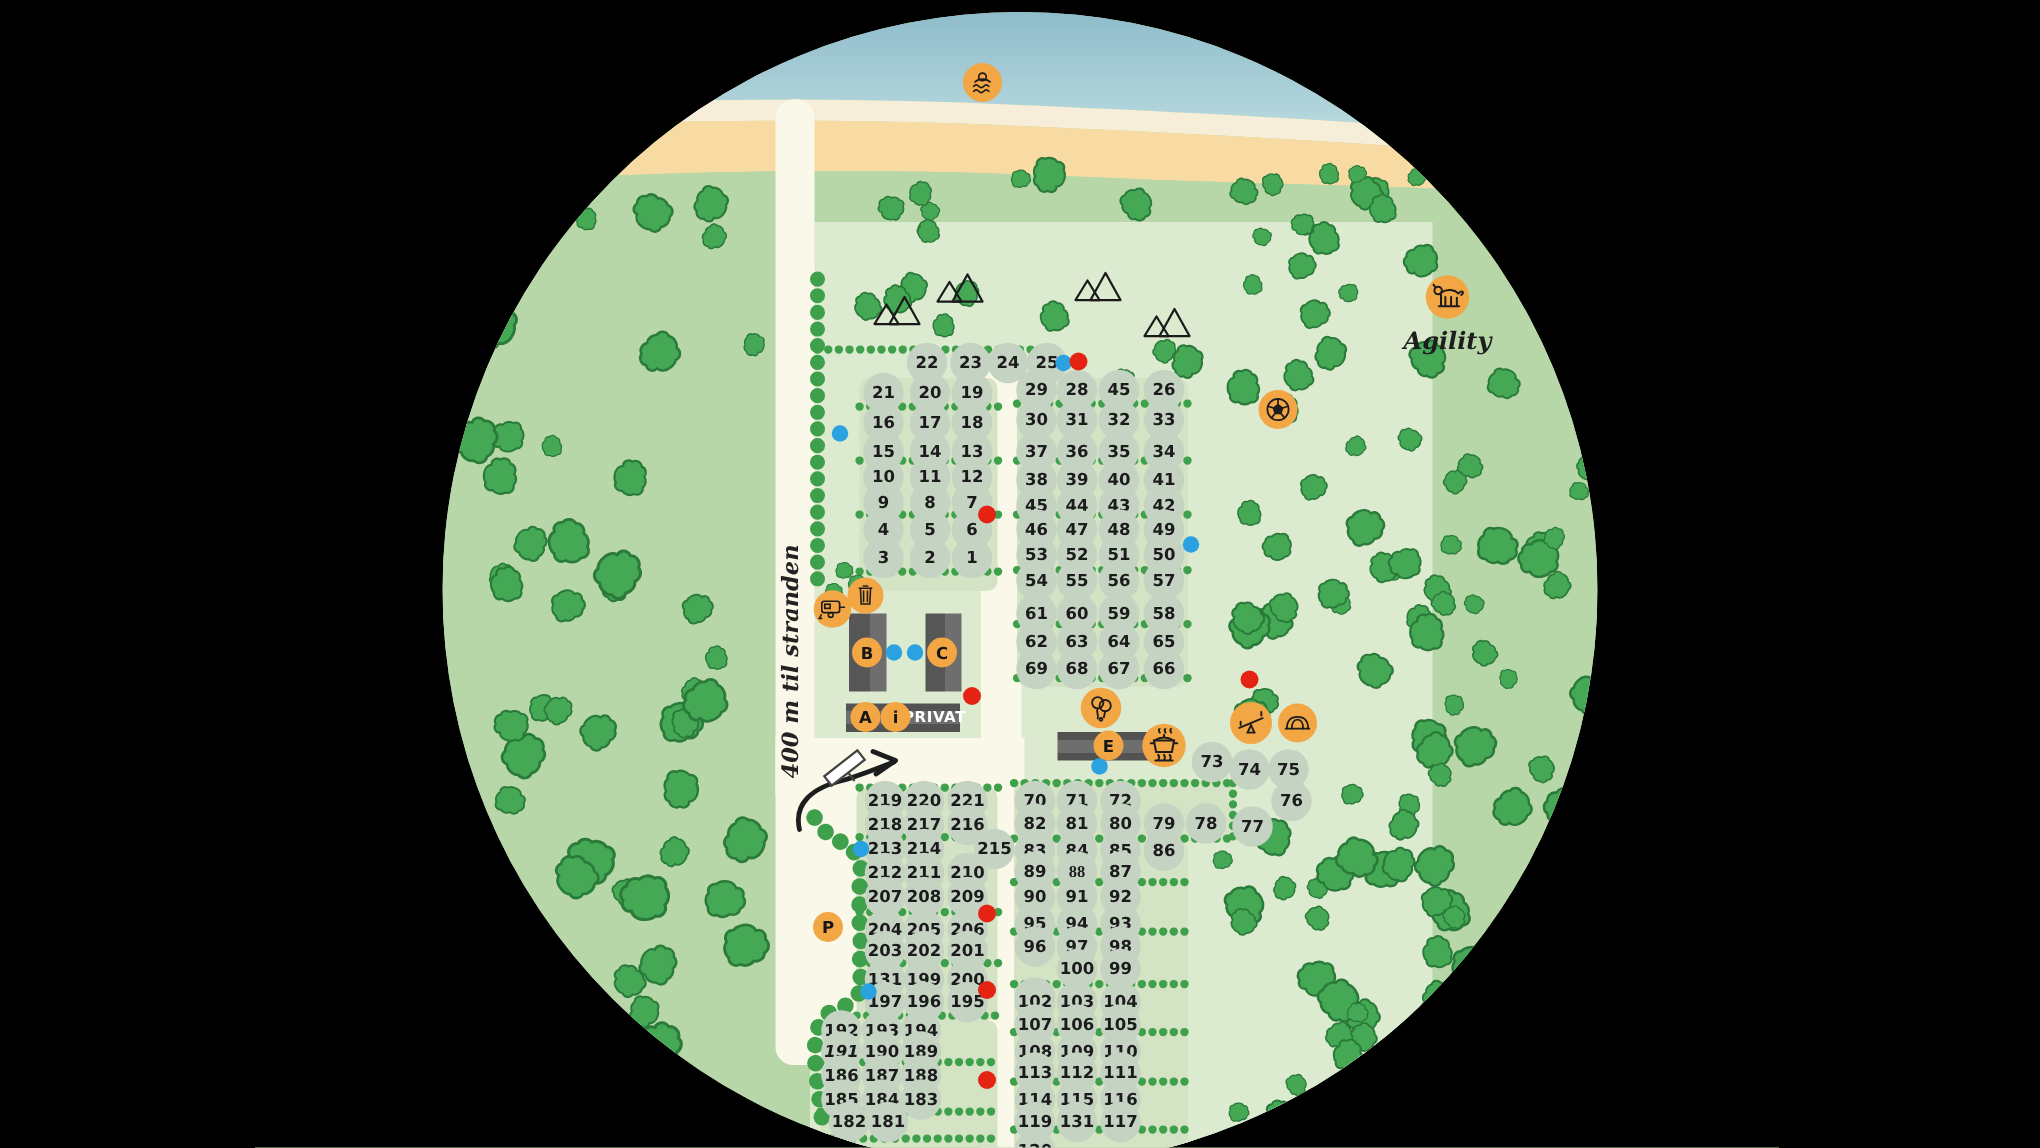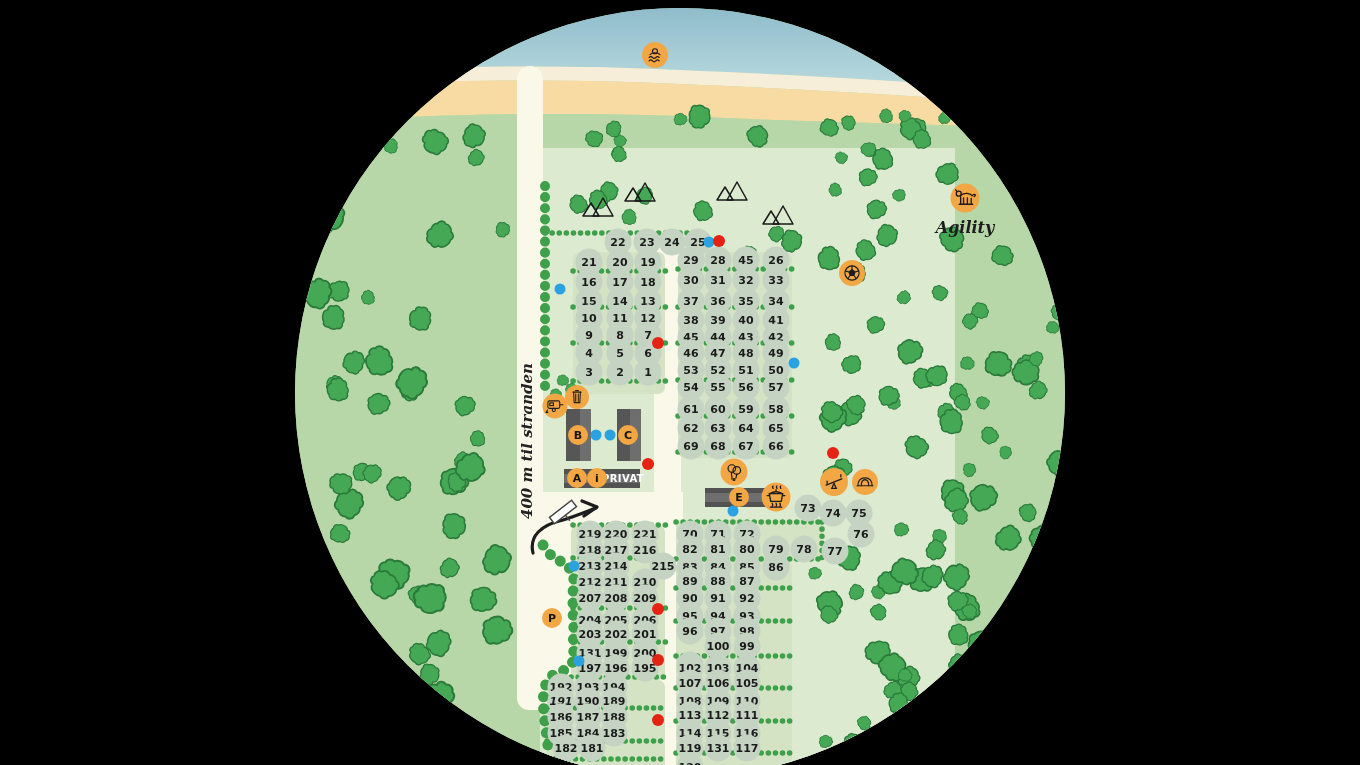--- a/index.html
+++ b/index.html
@@ -393,21 +393,21 @@
         <div class="pitch" style="left: 395px; top: 541px;">82</div>
         <div class="pitch" style="left: 423px; top: 541px;">81</div>
         <div class="pitch" style="left: 452px; top: 541px;">80</div>
         <div class="pitch" style="left: 481px; top: 541px;">79</div>
         <div class="pitch" style="left: 509px; top: 541px;">78</div>
         <div class="pitch" style="left: 395px; top: 559px;">83</div>
         <div class="pitch" style="left: 423px; top: 559px;">84</div>
         <div class="pitch" style="left: 452px; top: 559px;">85</div>
         <div class="pitch" style="left: 481px; top: 559px;">86</div>
         <div class="pitch" style="left: 395px; top: 573px;">89</div>
-        <div class="pitch" style="left: 423px; top: 573px;">88</div>
+        <div class="pitch" style="left: 423px; top: 573px; font-family: Liberation Serif, serif;">88</div>
         <div class="pitch" style="left: 452px; top: 573px;">87</div>
         <div class="pitch" style="left: 395px; top: 590px;">90</div>
         <div class="pitch" style="left: 423px; top: 590px;">91</div>
         <div class="pitch" style="left: 452px; top: 590px;">92</div>
         <div class="pitch" style="left: 395px; top: 608px;">95</div>
         <div class="pitch" style="left: 423px; top: 608px;">94</div>
         <div class="pitch" style="left: 452px; top: 608px;">93</div>
         <div class="pitch" style="left: 395px; top: 623px;">96</div>
         <div class="pitch" style="left: 423px; top: 623px;">97</div>
         <div class="pitch" style="left: 452px; top: 623px;">98</div>

